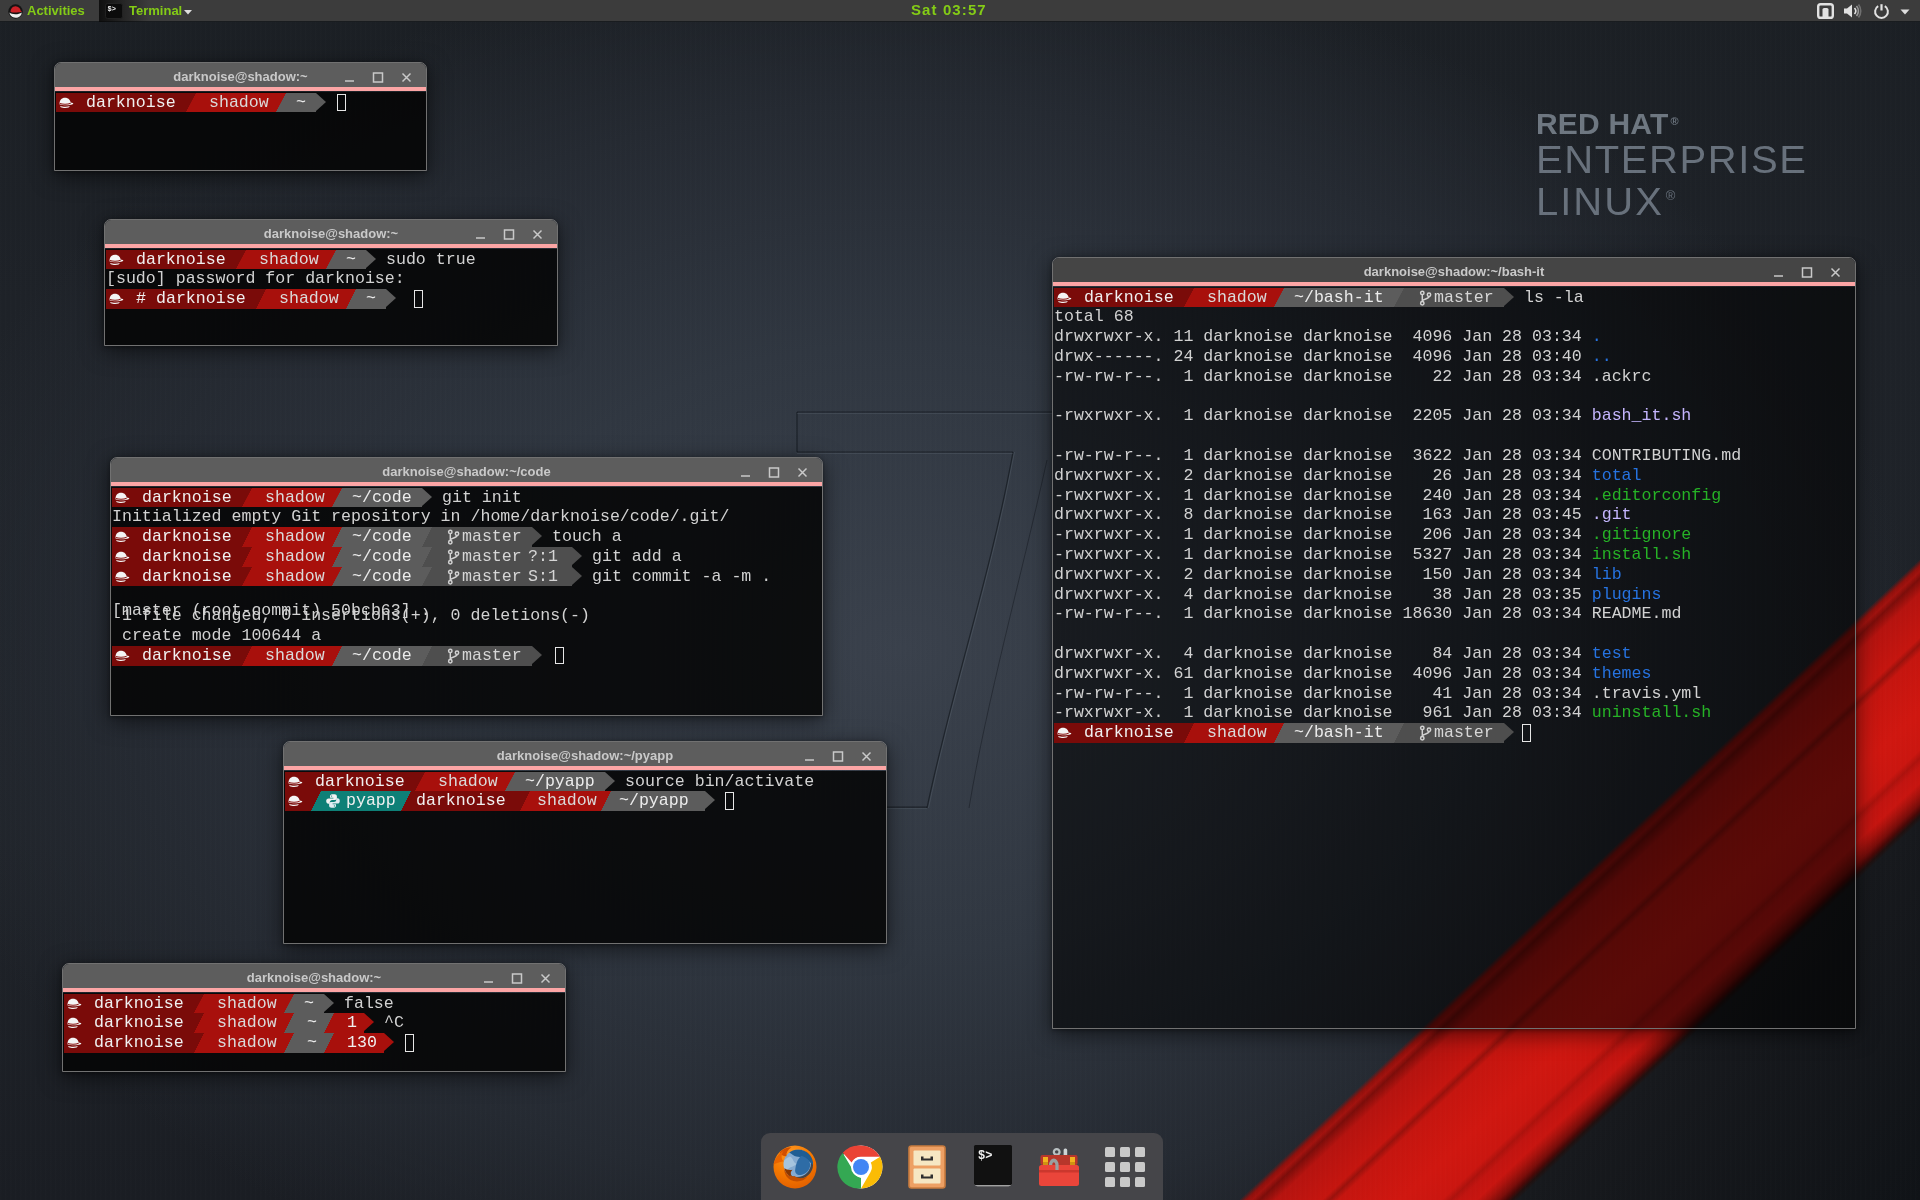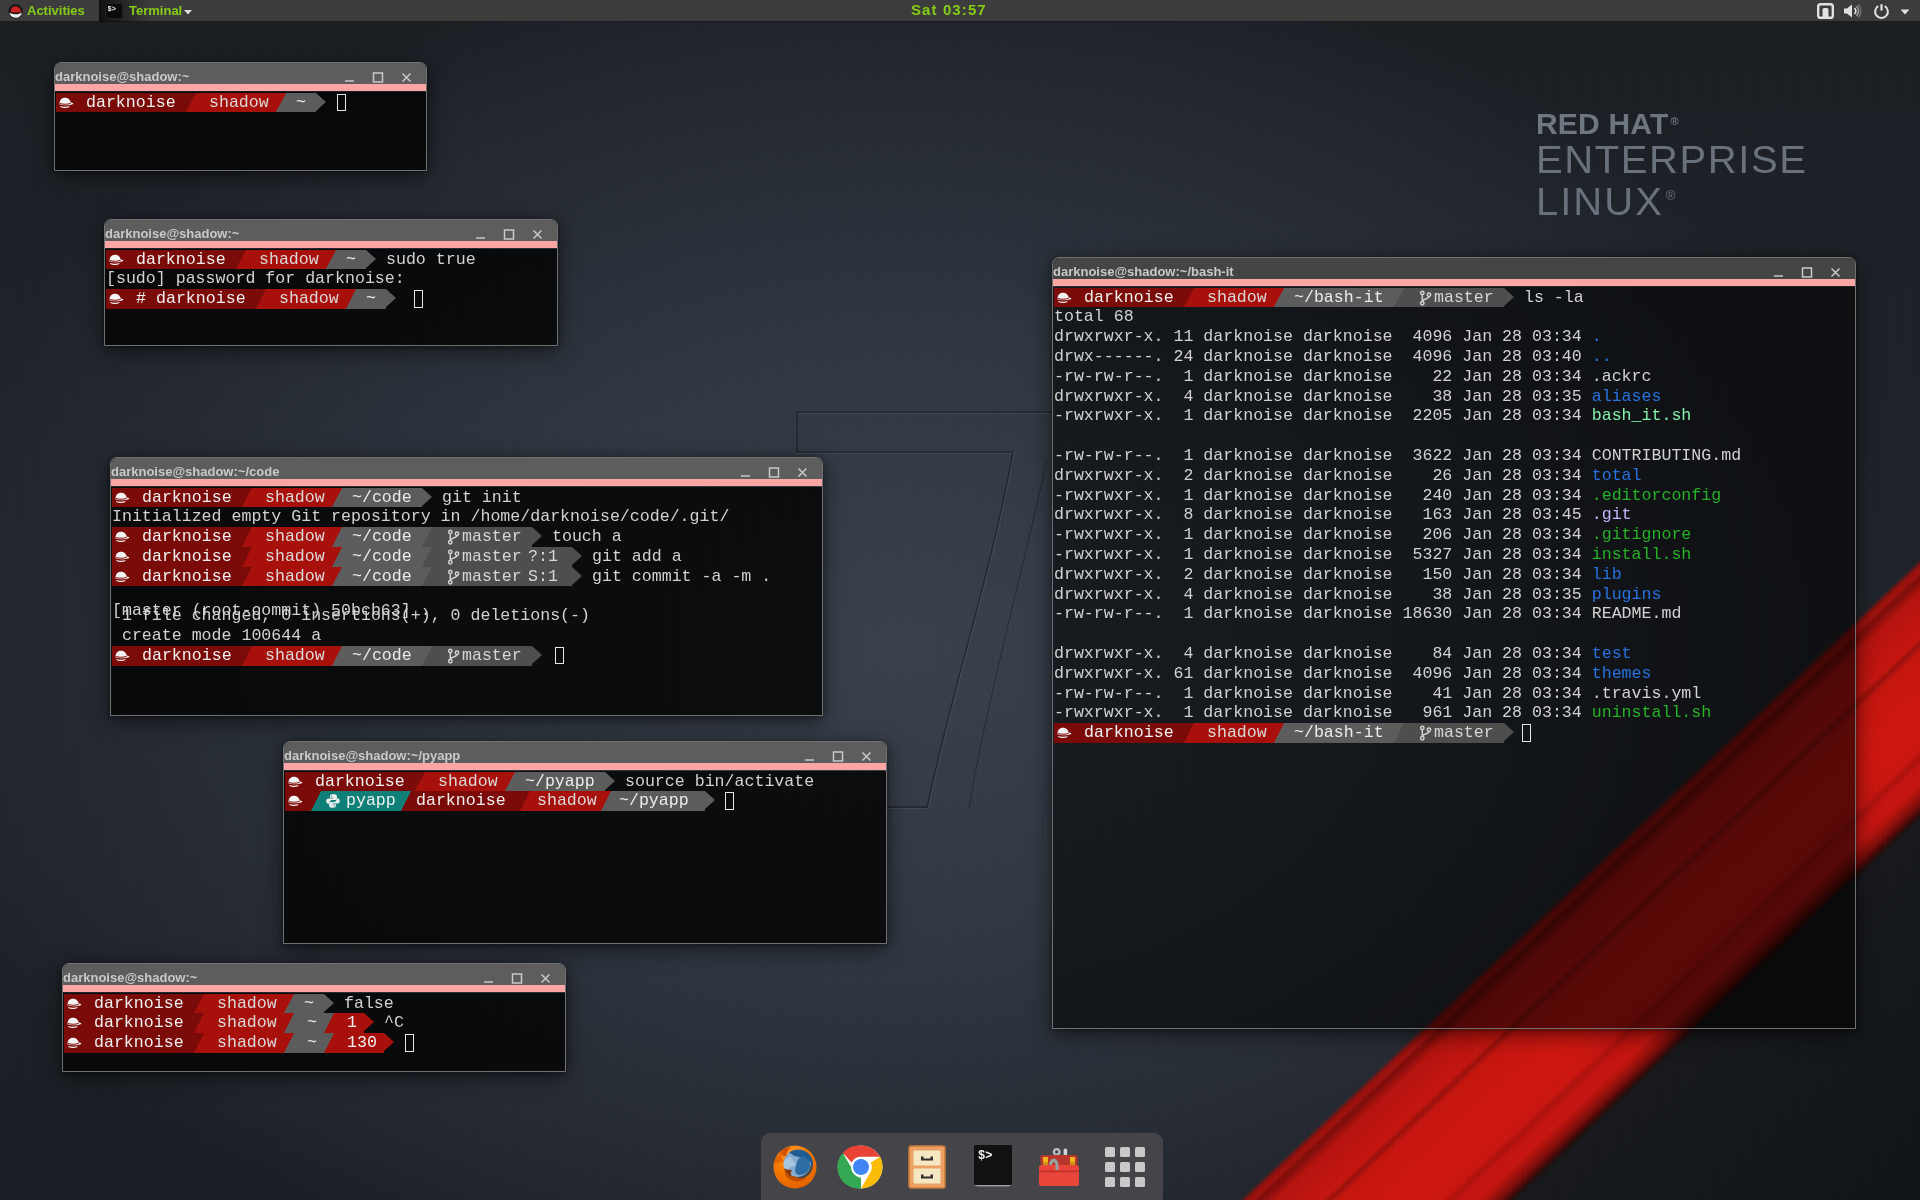--- a/index.html
+++ b/index.html
@@ -29,22 +29,22 @@
   border-bottom:1px solid #191c1f; z-index:50; }
 #actlogo { position:absolute; left:8px; top:3.5px; }
 .tbtext { position:absolute; top:3px; font-size:13px; font-weight:700; color:#84cc16; line-height:16px; }
 #appgrad { position:absolute; left:99px; top:0; width:50px; height:22px;
   background:linear-gradient(to right, rgba(8,8,8,0.85), rgba(8,8,8,0)); }
 #dock { position:absolute; left:761px; top:1133px; width:402px; height:67px;
   background:#454549; border-radius:9px 9px 0 0; z-index:40; }
 .dico { position:absolute; top:10px; }
 .win { position:absolute; border:1px solid #717171; border-radius:7px 7px 0 0;
   box-shadow:0 5px 22px rgba(0,0,0,0.55), 0 1px 4px rgba(0,0,0,0.4); z-index:10; }
-.tb { position:relative; height:28px; border-radius:6px 6px 0 0; text-align:left;
-  font-size:13px; font-weight:700; line-height:28px; border-bottom:7px solid #fca5a5; }
+.tb { position:relative; height:28px; border-radius:6px 6px 0 0; text-align:center;
+  font-size:13px; font-weight:700; line-height:28px; border-bottom:4px solid #fca5a5; }
 .btns { position:absolute; right:0; top:0; }
 .tc { position:absolute; left:0; right:0; top:29px; bottom:0; overflow:hidden;
   font-family:"Liberation Mono", monospace; font-size:16.6px; line-height:19.8px; }
 .r { position:absolute; left:1px; right:0; height:20px; }
 .bg { position:absolute; top:0; height:19.8px; }
 .sp { position:absolute; top:0; height:19.8px; width:10px; }
 .tp { position:absolute; top:0; height:0; border-top:9.9px solid transparent; border-bottom:9.9px solid transparent; }
 .tx { position:absolute; top:0; white-space:pre; line-height:19.8px; }
 .hat { position:absolute; top:0; }
 .cur { position:absolute; top:1px; width:8.5px; height:17.5px; border:1.3px solid #e6e6e6; }
@@ -490,22 +490,21 @@
             </g>
           </svg>
           <span class="tx" style="left:380.0px;color:#d6d6d6">master</span>
           <span class="tp" style="left:450.0px;border-left:10px solid #4e4e4e"></span>
           <span class="tx" style="left:470px;color:#d2d2d2">ls -la</span>
         </div>
 <div class="t" style="top:20.3px;left:1px">total 68</div>
 <div class="t" style="top:40.1px;left:1px">drwxrwxr-x. 11 darknoise darknoise  4096 Jan 28 03:34 <span style="color:#2673e0">.</span></div>
 <div class="t" style="top:59.9px;left:1px">drwx------. 24 darknoise darknoise  4096 Jan 28 03:40 <span style="color:#2673e0">..</span></div>
 <div class="t" style="top:79.7px;left:1px">-rw-rw-r--.  1 darknoise darknoise    22 Jan 28 03:34 .ackrc</div>
-<div class="t" style="top:99.5px;left:1px">drwxrwxr-x.  4 darknoise darknoise    38 Jan 28 03:35 <span style="color:#2673e0">aliases</span></div>
-<div class="t" style="top:119.3px;left:1px">-rwxrwxr-x.  1 darknoise darknoise  2205 Jan 28 03:34 <span style="color:#86efac">bash_it.sh</span></div>
+<div class="t" style="top:119.3px;left:1px">-rwxrwxr-x.  1 darknoise darknoise  2205 Jan 28 03:34 <span style="color:#c4b5fd">bash_it.sh</span></div>
 <div class="t" style="top:158.9px;left:1px">-rw-rw-r--.  1 darknoise darknoise  3622 Jan 28 03:34 CONTRIBUTING.md</div>
 <div class="t" style="top:178.7px;left:1px">drwxrwxr-x.  2 darknoise darknoise    26 Jan 28 03:34 <span style="color:#2673e0">total</span></div>
 <div class="t" style="top:198.5px;left:1px">-rwxrwxr-x.  1 darknoise darknoise   240 Jan 28 03:34 <span style="color:#26b226">.editorconfig</span></div>
 <div class="t" style="top:218.3px;left:1px">drwxrwxr-x.  8 darknoise darknoise   163 Jan 28 03:45 <span style="color:#c4b5fd">.git</span></div>
 <div class="t" style="top:238.1px;left:1px">-rwxrwxr-x.  1 darknoise darknoise   206 Jan 28 03:34 <span style="color:#26b226">.gitignore</span></div>
 <div class="t" style="top:257.9px;left:1px">-rwxrwxr-x.  1 darknoise darknoise  5327 Jan 28 03:34 <span style="color:#26b226">install.sh</span></div>
 <div class="t" style="top:277.7px;left:1px">drwxrwxr-x.  2 darknoise darknoise   150 Jan 28 03:34 <span style="color:#2673e0">lib</span></div>
 <div class="t" style="top:297.5px;left:1px">drwxrwxr-x.  4 darknoise darknoise    38 Jan 28 03:35 <span style="color:#2673e0">plugins</span></div>
 <div class="t" style="top:317.3px;left:1px">-rw-rw-r--.  1 darknoise darknoise 18630 Jan 28 03:34 README.md</div>
 <div class="t" style="top:356.9px;left:1px">drwxrwxr-x.  4 darknoise darknoise    84 Jan 28 03:34 <span style="color:#2673e0">test</span></div>

